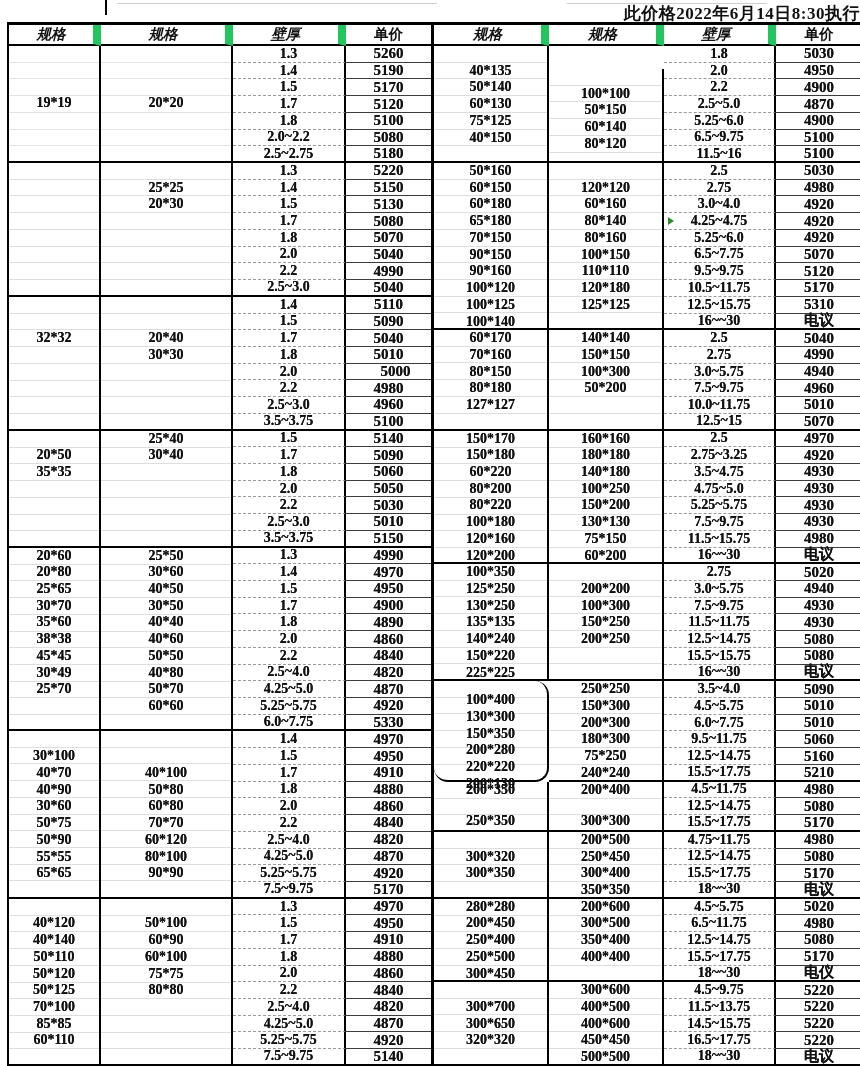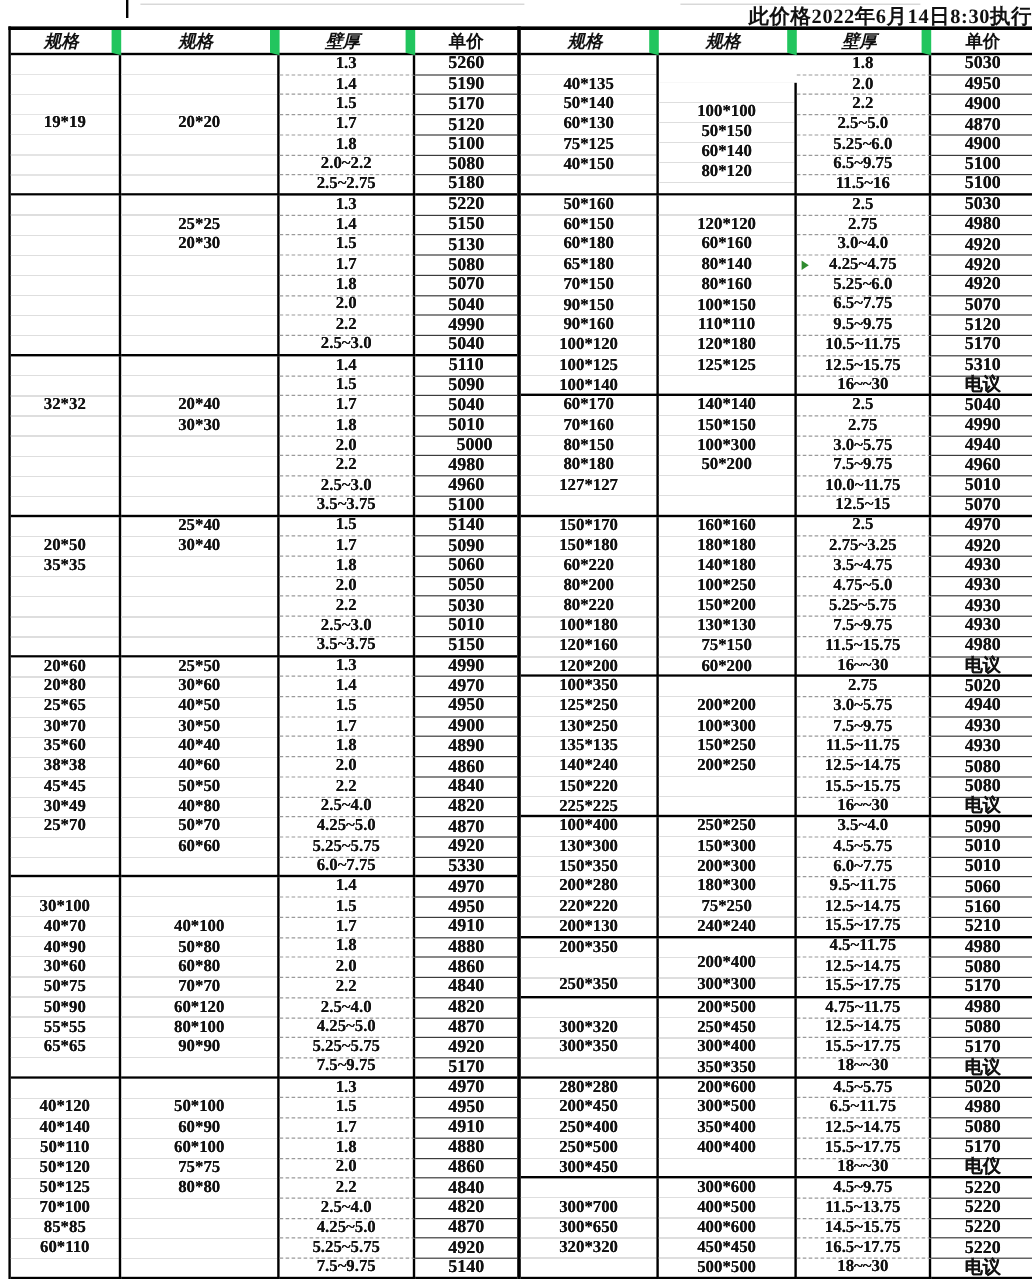--- a/index.html
+++ b/index.html
@@ -450,21 +450,21 @@
         <div class="cell t-cell col3" style="grid-area: 35 / 3;">7.5~9.75</div>
         <div class="cell p-cell col4" style="grid-area: 35 / 4;">4930</div>
         <div class="cell t-cell col3" style="grid-area: 36 / 3;">11.5~11.75</div>
         <div class="cell p-cell col4" style="grid-area: 36 / 4;">4930</div>
         <div class="cell t-cell col3" style="grid-area: 37 / 3;">12.5~14.75</div>
         <div class="cell p-cell col4" style="grid-area: 37 / 4;">5080</div>
         <div class="cell t-cell col3" style="grid-area: 38 / 3;">15.5~15.75</div>
         <div class="cell p-cell col4" style="grid-area: 38 / 4;">5080</div>
         <div class="cell t-cell col3 blk-end" style="grid-area: 39 / 3;">16~~30</div>
         <div class="cell p-cell col4 blk-end" style="grid-area: 39 / 4;">电议</div>
-        <div class="cell spec-cell col1" style="grid-area: 40 / 1 / span 6; padding-top: 0px;">
+        <div class="cell spec-cell col1" style="grid-area: 40 / 1 / span 6; padding-top: 11px; border-radius: 14px;">
           <div class="spec-line">100*400</div>
           <div class="spec-line">130*300</div>
           <div class="spec-line">150*350</div>
           <div class="spec-line">200*280</div>
           <div class="spec-line">220*220</div>
           <div class="spec-line">200*130</div>
         </div>
         <div class="cell spec-cell col2" style="grid-area: 40 / 2 / span 6; padding-top: 0px;">
           <div class="spec-line">250*250</div>
           <div class="spec-line">150*300</div>
@@ -483,21 +483,21 @@
         <div class="cell p-cell col4" style="grid-area: 43 / 4;">5060</div>
         <div class="cell t-cell col3" style="grid-area: 44 / 3;">12.5~14.75</div>
         <div class="cell p-cell col4" style="grid-area: 44 / 4;">5160</div>
         <div class="cell t-cell col3 blk-end" style="grid-area: 45 / 3;">15.5~17.75</div>
         <div class="cell p-cell col4 blk-end" style="grid-area: 45 / 4;">5210</div>
         <div class="cell spec-cell col1" style="grid-area: 46 / 1 / span 3; padding-top: 0px;">
           <div class="spec-line">200*350</div>
           <div class="spec-line"></div>
           <div class="spec-line">250*350</div>
         </div>
-        <div class="cell spec-cell col2" style="grid-area: 46 / 2 / span 3; padding-top: 13px;">
+        <div class="cell spec-cell col2" style="grid-area: 46 / 2 / span 3; padding-top: 0px;">
           <div class="spec-line">200*400</div>
           <div class="spec-line"></div>
           <div class="spec-line">300*300</div>
         </div>
         <div class="cell t-cell col3" style="grid-area: 46 / 3;">4.5~11.75</div>
         <div class="cell p-cell col4" style="grid-area: 46 / 4;">4980</div>
         <div class="cell t-cell col3" style="grid-area: 47 / 3;">12.5~14.75</div>
         <div class="cell p-cell col4" style="grid-area: 47 / 4;">5080</div>
         <div class="cell t-cell col3 blk-end" style="grid-area: 48 / 3;">15.5~17.75</div>
         <div class="cell p-cell col4 blk-end" style="grid-area: 48 / 4;">5170</div>

